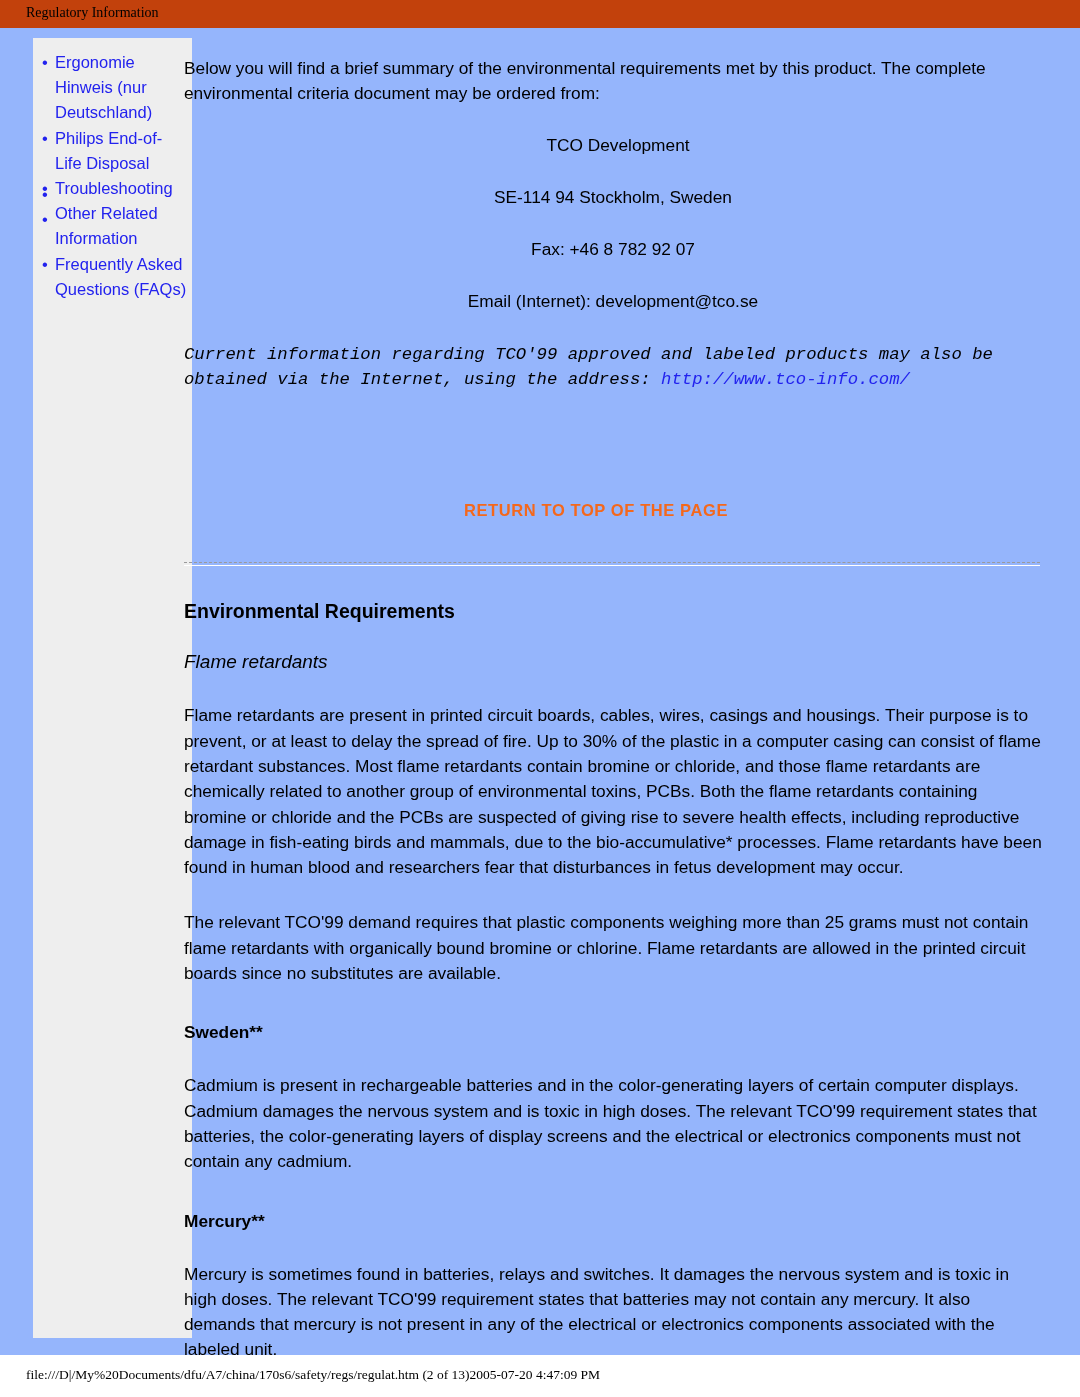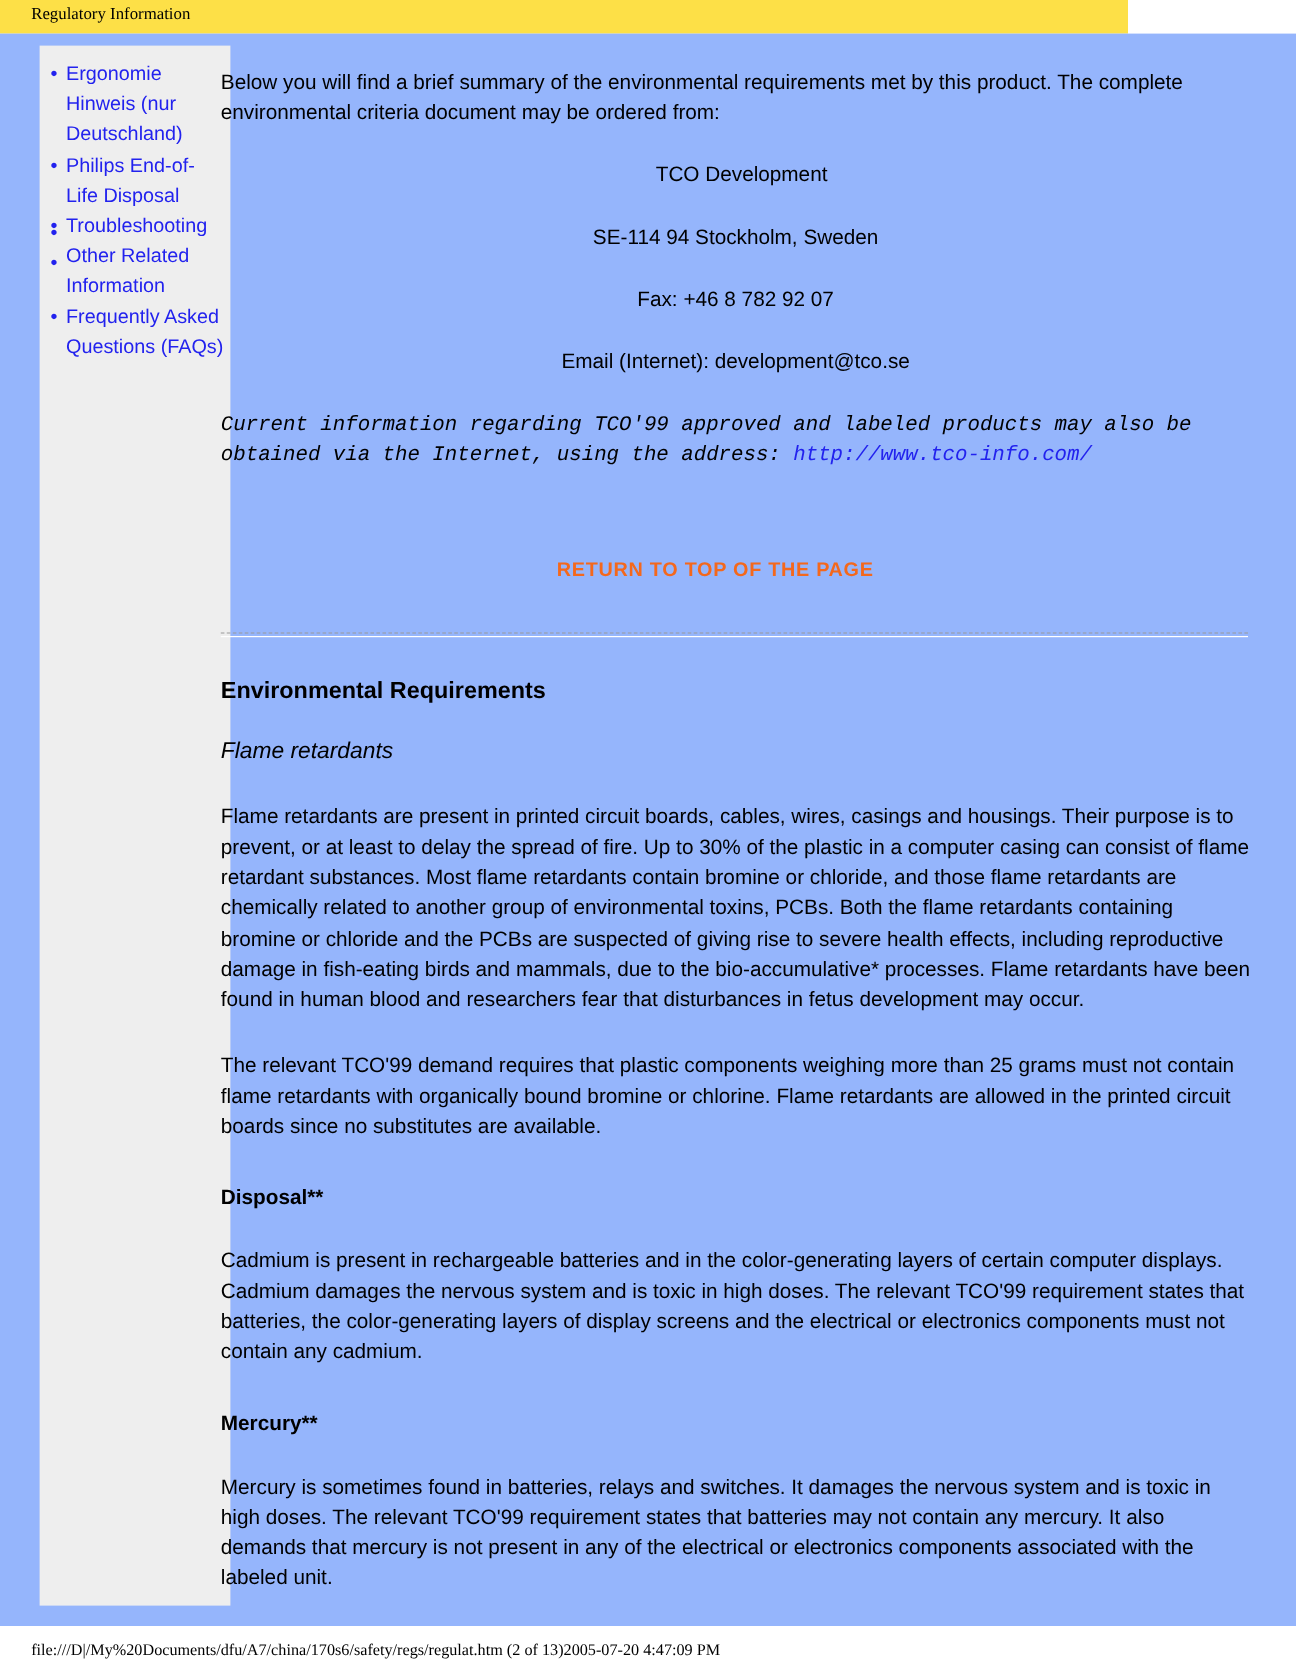--- a/index.html
+++ b/index.html
@@ -12,23 +12,23 @@
     background: #ffffff;
     font-family: "Liberation Sans", sans-serif;
     overflow: hidden;
     position: relative;
   }
 
   
   .page-header {
     position: absolute;
     left: 0; top: 0;
-    width: 940px;
+    width: 1080px;
     height: 28px;
-    background: #fde047;
+    background: #c2410c;
   }
   .page-header-title {
     position: absolute;
     left: 26px;
     top: 5px;
     font-family: "Liberation Serif", serif;
     font-size: 14px;
     color: #000000;
     white-space: nowrap;
   }
@@ -113,21 +113,21 @@
     font-family: Liberation Mono, monospace;
   }
   .italic-para .url-link {
     color: #2222ee;
     font-style: italic;
     text-decoration: none;
     cursor: pointer;
   }
 
   .return-top {
-    margin-top: 74px;
+    margin-top: 109px;
     margin-left: 280px;
     font-size: 16.5px;
     font-weight: bold;
     letter-spacing: 0.6px;
     color: #f4681c;
     cursor: pointer;
     text-decoration: none;
     display: inline-block;
   }
 
@@ -247,21 +247,21 @@
     <hr class="divider">
 
     <div class="section-heading">Environmental Requirements</div>
 
     <div class="sub-heading-italic">Flame retardants</div>
 
     <p class="para body-para">Flame retardants are present in printed circuit boards, cables, wires, casings and housings. Their purpose is to prevent, or at least to delay the spread of fire. Up to 30% of the plastic in a computer casing can consist of flame retardant substances. Most flame retardants contain bromine or chloride, and those flame retardants are chemically related to another group of environmental toxins, PCBs. Both the flame retardants containing bromine or chloride and the PCBs are suspected of giving rise to severe health effects, including reproductive damage in fish-eating birds and mammals, due to the bio-accumulative* processes. Flame retardants have been found in human blood and researchers fear that disturbances in fetus development may occur.</p>
 
     <p class="para body-para">The relevant TCO'99 demand requires that plastic components weighing more than 25 grams must not contain flame retardants with organically bound bromine or chlorine. Flame retardants are allowed in the printed circuit boards since no substitutes are available.</p>
 
-    <div class="bold-heading">Disposal**</div>
+    <div class="bold-heading">Sweden**</div>
 
     <p class="para body-para">Cadmium is present in rechargeable batteries and in the color-generating layers of certain computer displays. Cadmium damages the nervous system and is toxic in high doses. The relevant TCO'99 requirement states that batteries, the color-generating layers of display screens and the electrical or electronics components must not contain any cadmium.</p>
 
     <div class="bold-heading">Mercury**</div>
 
     <p class="para body-para">Mercury is sometimes found in batteries, relays and switches. It damages the nervous system and is toxic in high doses. The relevant TCO'99 requirement states that batteries may not contain any mercury. It also demands that mercury is not present in any of the electrical or electronics components associated with the labeled unit.</p>
 
     <div class="bold-heading">CFCs (freons)</div>
 
   </div>

